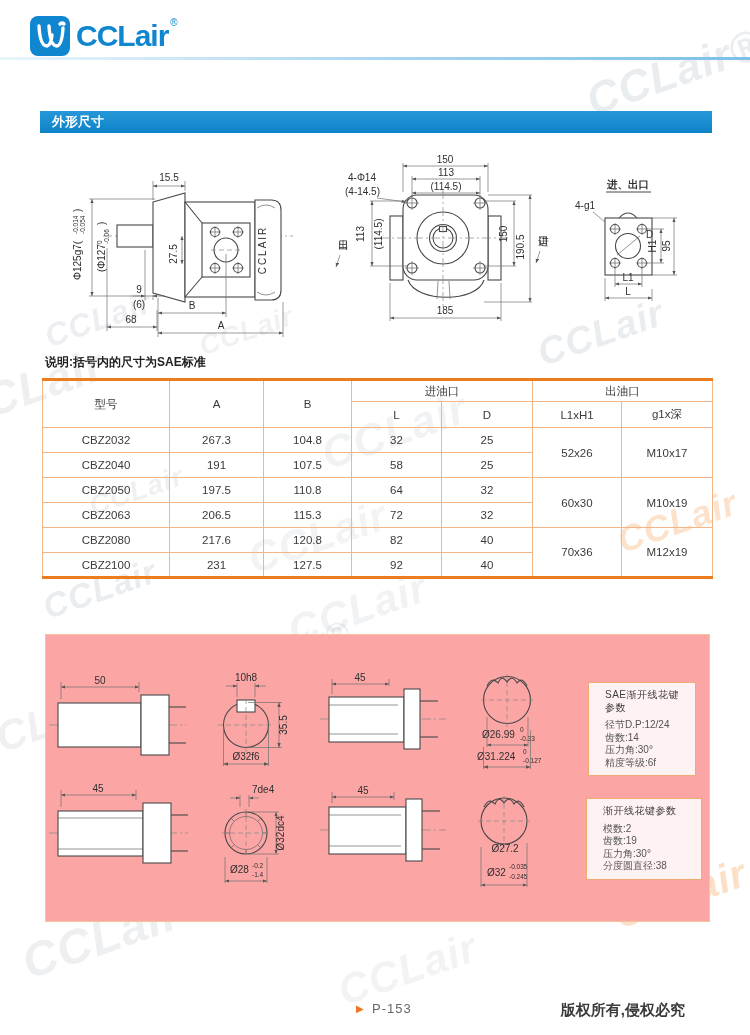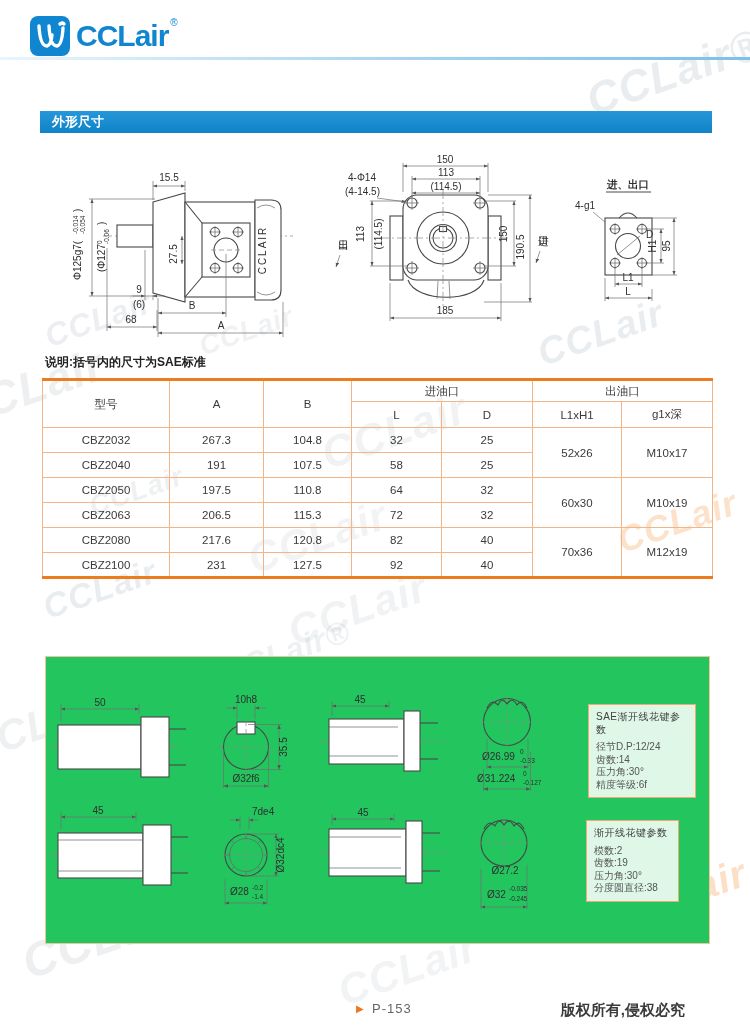--- a/index.html
+++ b/index.html
@@ -20,24 +20,24 @@
            background:linear-gradient(#2697d8,#0f83c9);color:#fff;font-size:13px;
            font-weight:700;padding-left:12px;box-sizing:border-box}
   .note{position:absolute;left:45px;top:354px;font-size:12px;font-weight:600;color:#222}
   
   .dim-table{position:absolute;left:42px;top:378px;border-collapse:collapse;table-layout:fixed;
              width:670px;font-size:11.5px;color:#3a3a3a;background:transparent}
   .dim-table td,.dim-table th{border:1px solid #f3b488;text-align:center;font-weight:400;padding:0}
   .dim-table{border-top:3px solid #ec7d1f;border-bottom:3px solid #ec7d1f}
   .h1r{height:22px}.h2r{height:26px}.br{height:25px}
   
-  .shaft-box{position:absolute;left:45px;top:656px;width:665px;height:288px;
-             border:1px solid #f2c49c;box-sizing:border-box;background:#22c55e}
+  .shaft-box{position:absolute;left:45px;top:634px;width:665px;height:288px;
+             border:1px solid #f2c49c;box-sizing:border-box;background:#fca5a5}
   .param-box{position:absolute;border:1px solid #efab72;background:rgba(255,255,255,.85);
-             padding:6px 7px;box-sizing:border-box;font-size:10px;color:#555;line-height:12.5px}
+             padding:6px 16px;box-sizing:border-box;font-size:10px;color:#555;line-height:12.5px}
   .param-title{color:#3f3f3f;margin-bottom:5px;letter-spacing:.5px}
   
   .vlab{position:absolute;writing-mode:vertical-rl;font-size:10.5px;color:#333;letter-spacing:2px}
   
   .foot-mark{position:absolute;left:356px;top:1003px;font-size:10px;color:#ee7722}
   .foot-page{position:absolute;left:372px;top:1001px;font-size:13px;color:#666;letter-spacing:1px}
   .foot-copy{position:absolute;right:65px;top:1001px;font-size:15px;font-weight:700;color:#3b3b3b}
   
   .wm{position:absolute;font-weight:700;font-style:italic;white-space:nowrap;
       transform:rotate(-19deg);transform-origin:left top;pointer-events:none;letter-spacing:1px}
@@ -498,21 +498,21 @@
       </g>
     </svg>
 
     <div class="param-box" style="left:542px;top:47px;width:108px">
       <div class="param-title">SAE渐开线花键参数</div>
       <div>径节D.P:12/24</div>
       <div>齿数:14</div>
       <div>压力角:30°</div>
       <div>精度等级:6f</div>
     </div>
-    <div class="param-box" style="left:540px;top:163px;width:93px">
+    <div class="param-box" style="left:540px;top:163px;width:116px">
       <div class="param-title">渐开线花键参数</div>
       <div>模数:2</div>
       <div>齿数:19</div>
       <div>压力角:30°</div>
       <div>分度圆直径:38</div>
     </div>
   </div>
 
   <div class="foot-mark">▶</div>
   <div class="foot-page">P-153</div>

